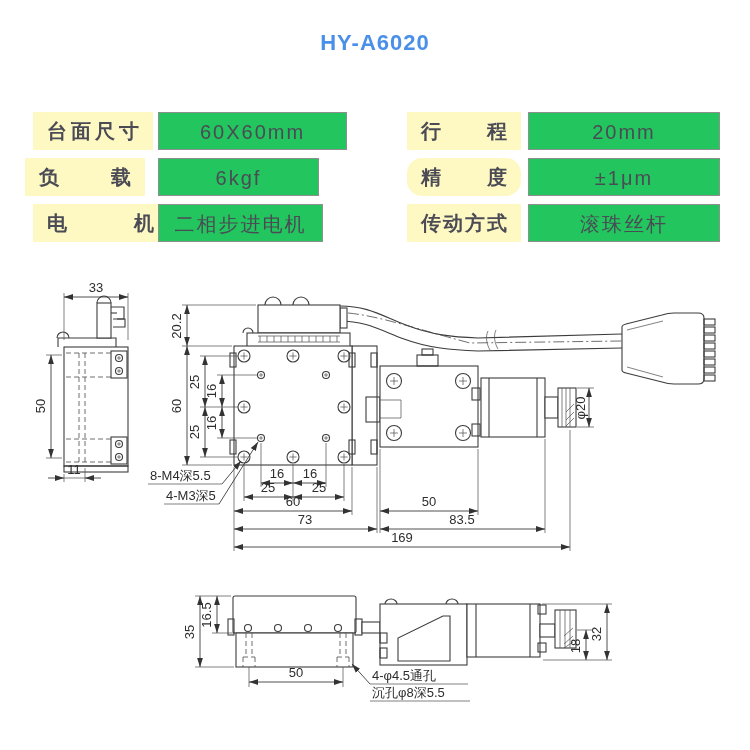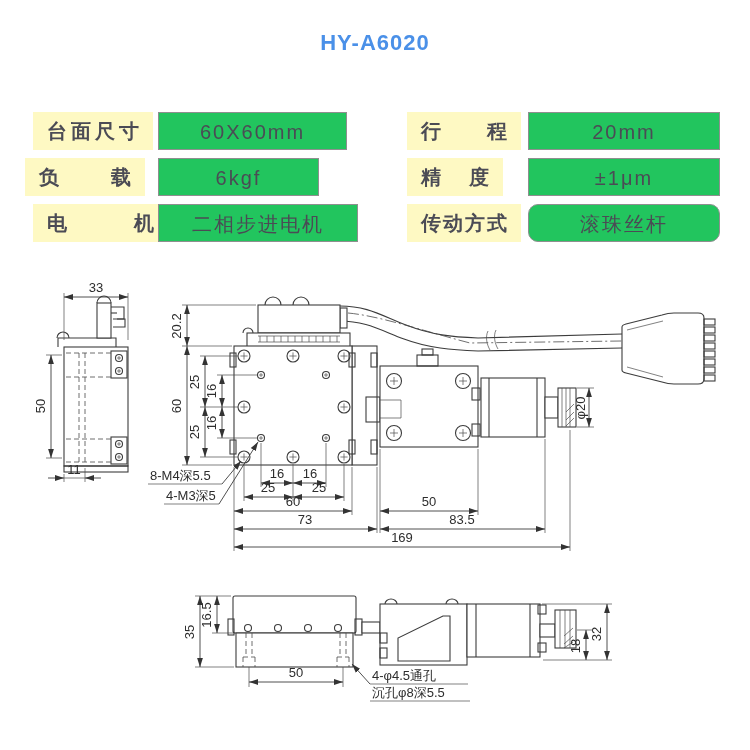--- a/index.html
+++ b/index.html
@@ -36,28 +36,28 @@
 <body>
 
 <div class="title">HY-A6020</div>
 
 <div>
   <div class="cell lab" style="top:112px;left:33px;width:120px;">台面尺寸</div>
   <div class="cell val" style="top:112px;left:158px;width:189px;">60X60mm</div>
   <div class="cell lab" style="top:158px;left:25px;width:120px;">负载</div>
   <div class="cell val" style="top:158px;left:158px;width:161px;">6kgf</div>
   <div class="cell lab" style="top:204px;left:33px;width:135px;">电机</div>
-  <div class="cell val" style="top:204px;left:158px;width:200px;">二相步进电机</div>
+  <div class="cell val" style="top:204px;left:158px;width:165px;">二相步进电机</div>
 
   <div class="cell lab" style="top:112px;left:407px;width:114px;">行程</div>
   <div class="cell val" style="top:112px;left:528px;width:192px;">20mm</div>
-  <div class="cell lab" style="top:158px;left:407px;width:96px;">精度</div>
+  <div class="cell lab" style="top:158px;left:407px;width:114px;border-radius:15px;">精度</div>
   <div class="cell val" style="top:158px;left:528px;width:192px;">±1μm</div>
   <div class="cell lab" style="top:204px;left:407px;width:114px;padding-left:14px;">传动方式</div>
-  <div class="cell val" style="top:204px;left:528px;width:192px;border-radius:10px;">滚珠丝杆</div>
+  <div class="cell val" style="top:204px;left:528px;width:192px;">滚珠丝杆</div>
 </div>
 
 <svg width="750" height="750" viewBox="0 0 750 750">
   <defs>
     <marker id="arr" markerWidth="10" markerHeight="7" refX="9" refY="3.5" orient="auto-start-reverse" markerUnits="userSpaceOnUse">
       <path d="M0,0.6 L9,3.5 L0,6.4 Z" fill="#333"></path>
     </marker>
     <g id="m4s">
       <circle r="6" class="o"></circle>
         <line x1="-3.6" y1="0" x2="3.6" y2="0" class="e"></line>

